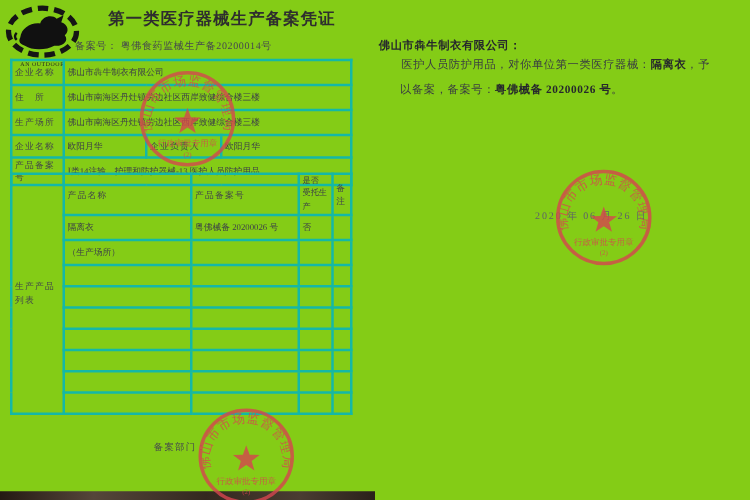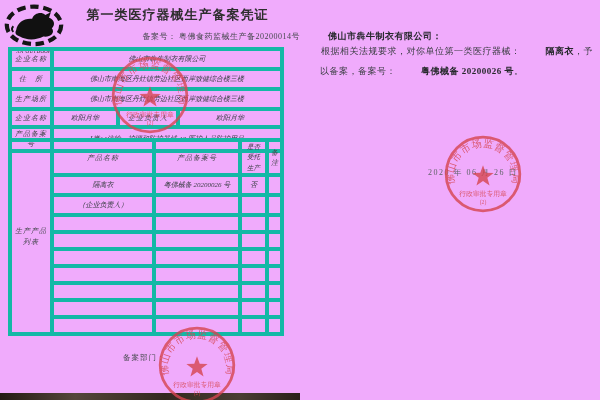--- a/index.html
+++ b/index.html
@@ -1,31 +1,31 @@
 <!DOCTYPE html>
 <html><head>
 <meta charset="utf-8">
 <style>
   html,body{margin:0;padding:0;background:#ffffff;}
-  #page{position:relative;width:600px;height:400px;background:#f0abfc;overflow:hidden;
+  #page{position:relative;width:600px;height:400px;background:#84cc16;overflow:hidden;
         font-family:"Liberation Serif","DejaVu Serif",serif;color:#3d4148;}
   .abs{position:absolute;}
   .cert-title{font-family:"Liberation Sans","DejaVu Sans",sans-serif;font-weight:bold;
               font-size:13px;color:#2e2e2e;text-align:center;letter-spacing:1px;}
-  .filing-line{font-size:8px;color:#46494e;text-align:right;letter-spacing:.5px;}
+  .filing-line{font-size:8px;color:#46494e;text-align:left;letter-spacing:.5px;}
   table{border-collapse:collapse;table-layout:fixed;}
-  td{border:4px solid #14b8a6;font-size:7px;text-align:center;vertical-align:middle;
-     padding:0 2px;overflow:hidden;color:#3d4148;font-style:italic;}
+  td{border:2px solid #14b8a6;font-size:7px;vertical-align:middle;
+     padding:0 2px;overflow:hidden;color:#3d4148;}
   td.lbl{letter-spacing:1px;color:#43464b;}
   td.vlbl{white-space:pre-line;line-height:1.6;}
   .footer-line{font-size:7.5px;color:#46494e;letter-spacing:1px;}
   .stamp{position:absolute;width:80px;height:80px;opacity:.78;pointer-events:none;}
   .stamp-b{position:absolute;width:80px;height:80px;opacity:.8;pointer-events:none;}
   .right-body{font-size:9px;color:#3a3d42;letter-spacing:.5px;line-height:20px;}
-  .bold{font-weight:bold;color:#26282c;margin-left:25px;}
+  .bold{font-weight:bold;color:#26282c;}
   .photo-edge{position:absolute;left:0;top:393px;width:300px;height:7px;
      background:linear-gradient(90deg,#241a13,#55463a 25%,#33281f 55%,#4a3d32 80%,#2a211a);}
   .scan-date{font-size:8px;color:#5f6368;letter-spacing:1.5px;}
 </style>
 </head>
 <body>
 
 <div id="page">
 
   <svg class="abs" style="left:4px;top:3px" width="60" height="54" viewBox="0 0 64 56">
@@ -90,21 +90,21 @@
 受托生产</td>
       <td class="lbl">备注</td>
     </tr>
     <tr style="height:20px">
       <td>隔离衣</td>
       <td>粤佛械备 20200026 号</td>
       <td>否</td>
       <td></td>
     </tr>
     <tr style="height:20px">
-      <td>（企业负责人）</td>
+      <td>（生产场所）</td>
       <td></td>
           <td></td>
           <td></td>
     </tr>
     <tr style="height:17px">
           <td></td>
           <td></td>
           <td></td>
           <td></td>
         </tr>
@@ -150,21 +150,21 @@
   <div class="abs footer-line" style="left:123px;top:353px">
     <span>备案部门：</span>
   </div>
 
   <div class="photo-edge"></div>
 
 
   <div class="abs right-body bold" style="left:303px;top:26px">佛山市犇牛制衣有限公司：</div>
 
   <div class="abs right-body" style="left:303px;top:41px;width:288px;padding-left:18px">
-    <span>根据相关法规要求，对你单位第一类医疗器械：</span><span class="bold">隔离衣</span><span>，予</span>
+    <span>医护人员防护用品，对你单位第一类医疗器械：</span><span class="bold">隔离衣</span><span>，予</span>
   </div>
   <div class="abs right-body" style="left:320px;top:61px;width:288px">
     <span>以备案，备案号：</span><span class="bold">粤佛械备 20200026 号</span><span>。</span>
   </div>
 
   <div class="abs scan-date" style="left:428px;top:167px">2020 年 06 月 26 日</div>
 
   <svg class="stamp" style="left:110px;top:55px" viewBox="0 0 100 100">
     <circle cx="50" cy="50" r="46" fill="none" stroke="#d6454f" stroke-width="3.5"></circle>
     <path id="arcA" d="M 14.5 63.5 A 37 37 0 1 1 85.5 63.5" fill="none"></path>

